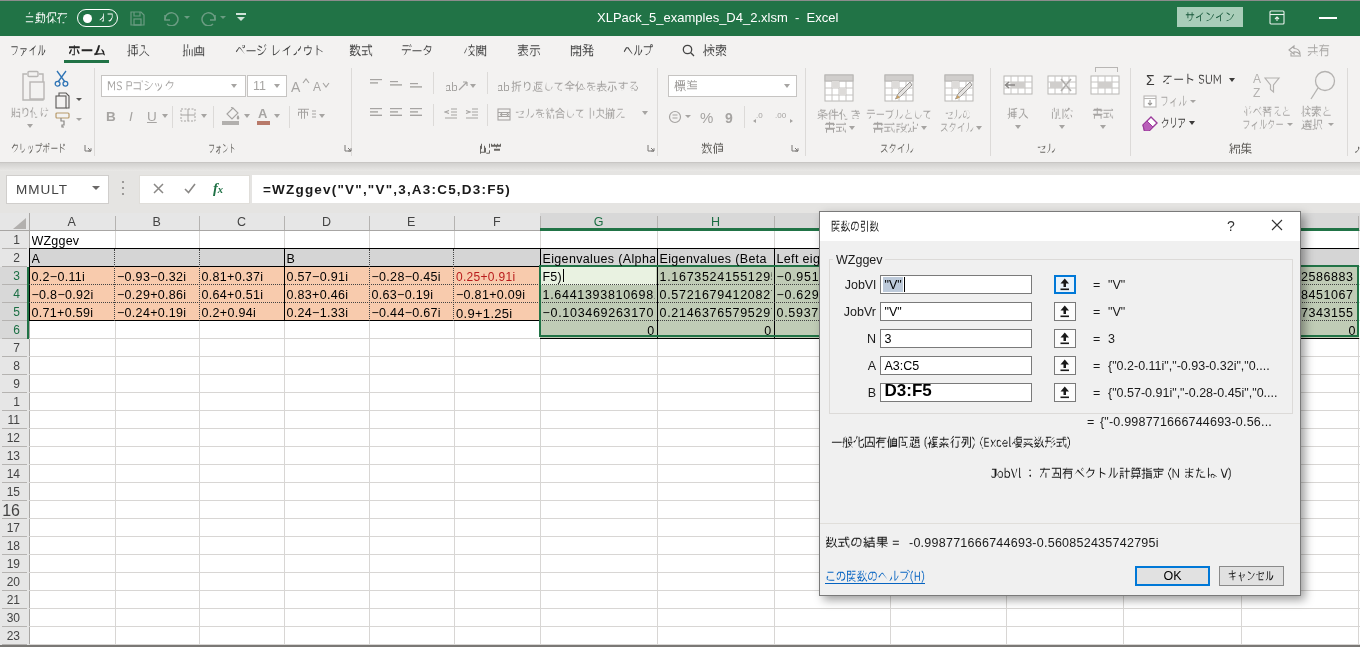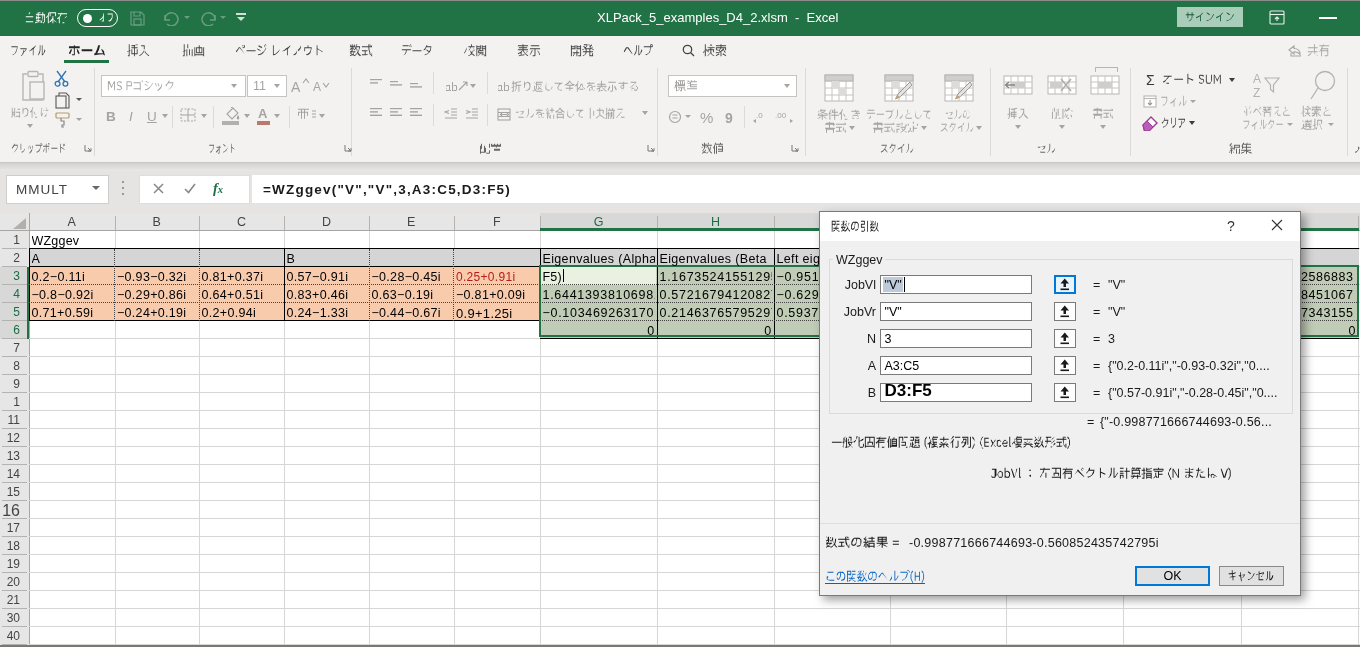--- a/index.html
+++ b/index.html
@@ -570,21 +570,21 @@
 <div class="a" style="left:20px;top:539.6px;font-size:12px;line-height:13.8px;color:#444444;font-weight:normal;white-space:pre;transform:translateX(-100%);">18</div>
 <div class="a" style="left:2px;top:554.0px;width:25px;height:1px;background:#b5b3b1"></div>
 <div class="a" style="left:20px;top:557.6px;font-size:12px;line-height:13.8px;color:#444444;font-weight:normal;white-space:pre;transform:translateX(-100%);">19</div>
 <div class="a" style="left:2px;top:572.0px;width:25px;height:1px;background:#b5b3b1"></div>
 <div class="a" style="left:20px;top:575.6px;font-size:12px;line-height:13.8px;color:#444444;font-weight:normal;white-space:pre;transform:translateX(-100%);">20</div>
 <div class="a" style="left:2px;top:590.0px;width:25px;height:1px;background:#b5b3b1"></div>
 <div class="a" style="left:20px;top:593.6px;font-size:12px;line-height:13.8px;color:#444444;font-weight:normal;white-space:pre;transform:translateX(-100%);">21</div>
 <div class="a" style="left:2px;top:608.0px;width:25px;height:1px;background:#b5b3b1"></div>
 <div class="a" style="left:20px;top:611.6px;font-size:12px;line-height:13.8px;color:#444444;font-weight:normal;white-space:pre;transform:translateX(-100%);">30</div>
 <div class="a" style="left:2px;top:626.0px;width:25px;height:1px;background:#b5b3b1"></div>
-<div class="a" style="left:20px;top:629.6px;font-size:12px;line-height:13.8px;color:#444444;font-weight:normal;white-space:pre;transform:translateX(-100%);">40</div>
+<div class="a" style="left:20px;top:629.6px;font-size:12px;line-height:13.8px;color:#444444;font-weight:normal;white-space:pre;transform:translateX(-100%);">23</div>
 <div class="a" style="left:2px;top:644.0px;width:25px;height:1px;background:#b5b3b1"></div>
 <div class="a" style="left:114.5px;top:230.5px;width:1px;height:414.0px;background:#d8d6d4"></div>
 <div class="a" style="left:199px;top:230.5px;width:1px;height:414.0px;background:#d8d6d4"></div>
 <div class="a" style="left:284px;top:230.5px;width:1px;height:414.0px;background:#d8d6d4"></div>
 <div class="a" style="left:369px;top:230.5px;width:1px;height:414.0px;background:#d8d6d4"></div>
 <div class="a" style="left:453.5px;top:230.5px;width:1px;height:414.0px;background:#d8d6d4"></div>
 <div class="a" style="left:540px;top:230.5px;width:1px;height:414.0px;background:#d8d6d4"></div>
 <div class="a" style="left:657px;top:230.5px;width:1px;height:414.0px;background:#d8d6d4"></div>
 <div class="a" style="left:774px;top:230.5px;width:1px;height:414.0px;background:#d8d6d4"></div>
 <div class="a" style="left:890px;top:230.5px;width:1px;height:414.0px;background:#d8d6d4"></div>

